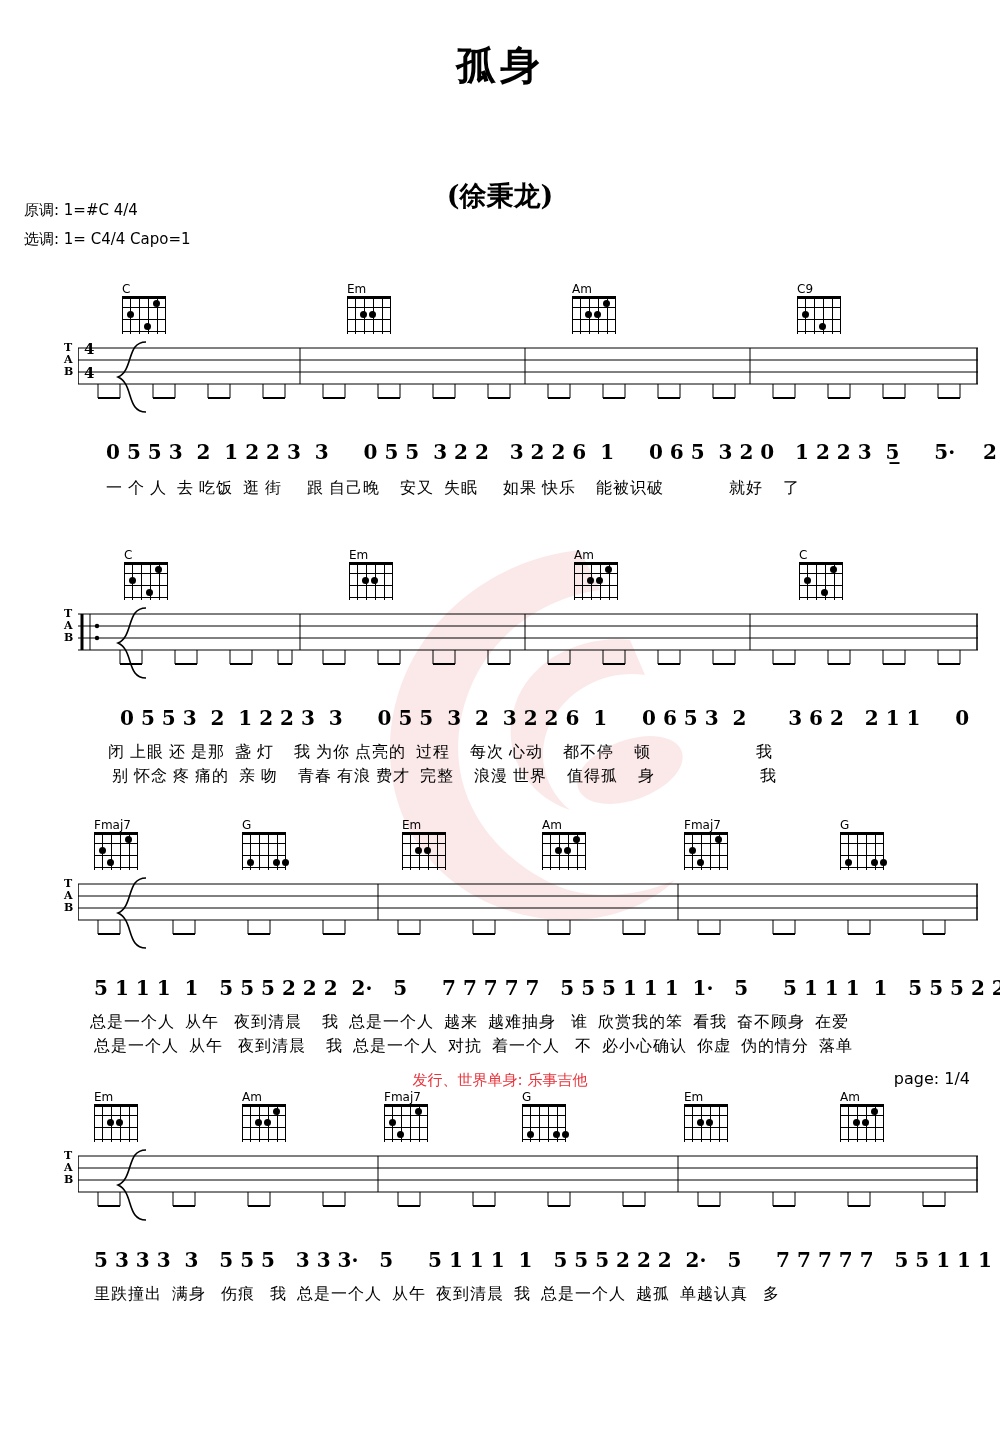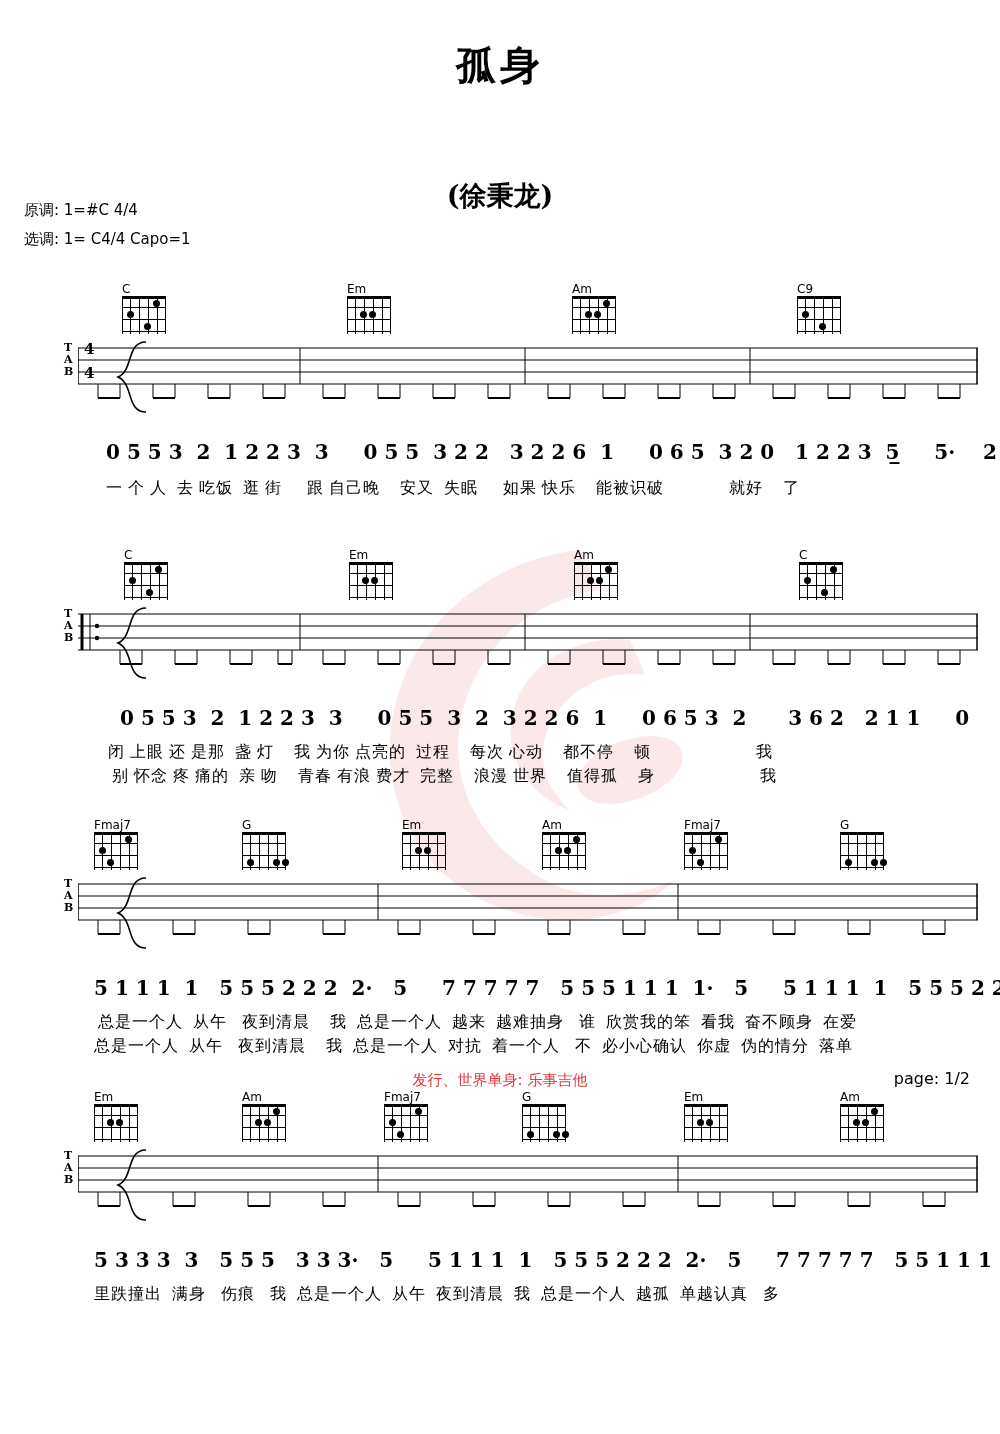--- a/index.html
+++ b/index.html
@@ -616,21 +616,21 @@
       <svg class="brace" viewBox="0 0 40 74">
         <path d="M34,2 C14,2 22,30 6,37 C22,44 14,72 34,72" fill="none" stroke="#000" stroke-width="1.6"></path>
       </svg>
     </div>
 
     <div class="numline" style="margin-top:26px; height:34px;">
       <div class="num" style="left:16px; top:0;">5 1 1 1  1   5 5 5 2 2 2  2·   5     7 7 7 7 7   5 5 5 1 1 1  1·   5     5 1 1 1  1   5 5 5 2 2 2  2   5 5</div>
     </div>
 
     <div class="lyricline" style="margin-top:2px;">
-      <div class="lyr" style="left:20px;">总是一个人  从午   夜到清晨    我  总是一个人  越来  越难抽身   谁  欣赏我的笨  看我  奋不顾身  在爱</div>
+      <div class="lyr" style="left:12px;">总是一个人  从午   夜到清晨    我  总是一个人  越来  越难抽身   谁  欣赏我的笨  看我  奋不顾身  在爱</div>
     </div>
     <div class="lyricline">
       <div class="lyr" style="left:16px;">总是一个人  从午   夜到清晨    我  总是一个人  对抗  着一个人   不  必小心确认  你虚  伪的情分  落单</div>
     </div>
   </div>
 
   <div class="system" style="top:1090px;">
 
     <div class="chords">
       <div class="chordbox" style="left:92px;">
@@ -807,15 +807,15 @@
     </div>
 
     <div class="lyricline" style="margin-top:2px;">
       <div class="lyr" style="left:16px;">里跌撞出  满身   伤痕   我  总是一个人  从午  夜到清晨  我  总是一个人  越孤  单越认真   多</div>
     </div>
   </div>
 
   <div class="footer">
     <div>发行、世界单身: 乐事吉他</div>
   </div>
-  <div class="pageno">page: 1/2</div>
+  <div class="pageno">page: 1/4</div>
 
 </div>
 
 </body></html>

